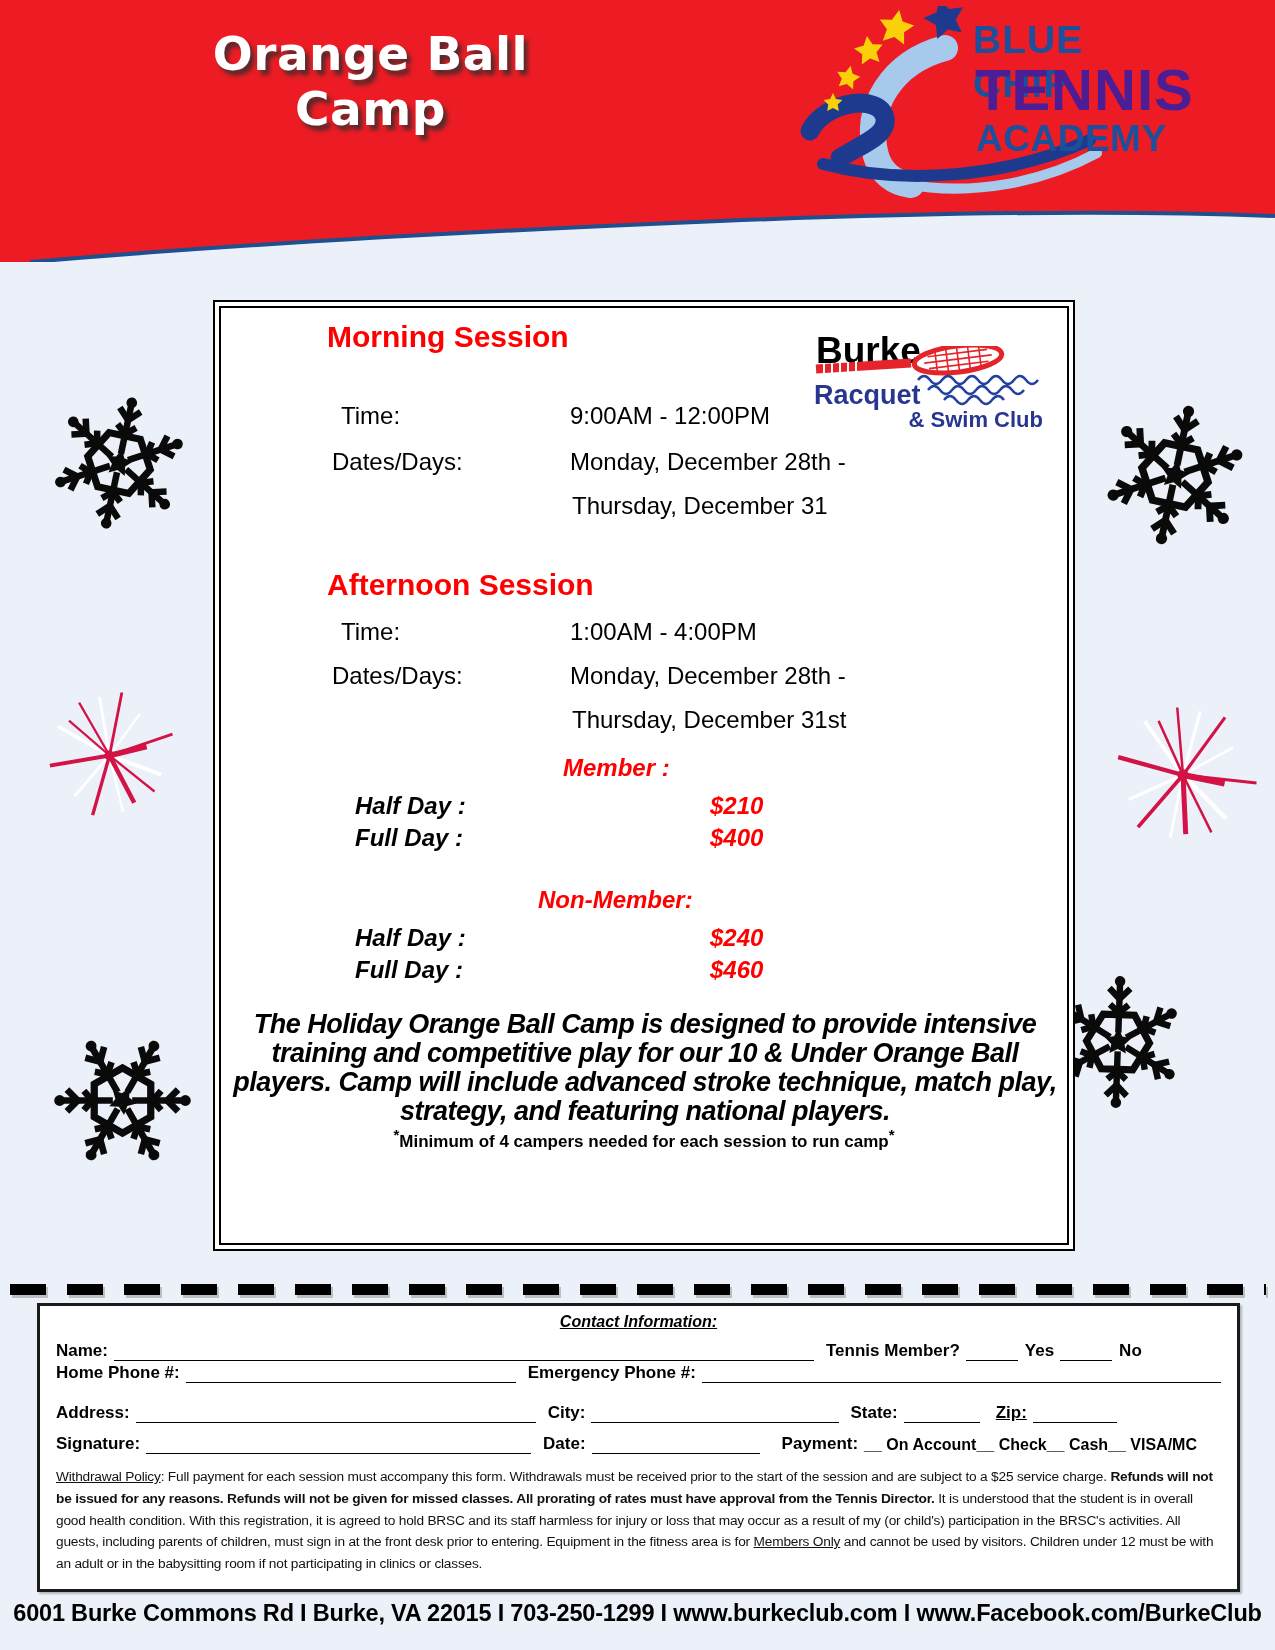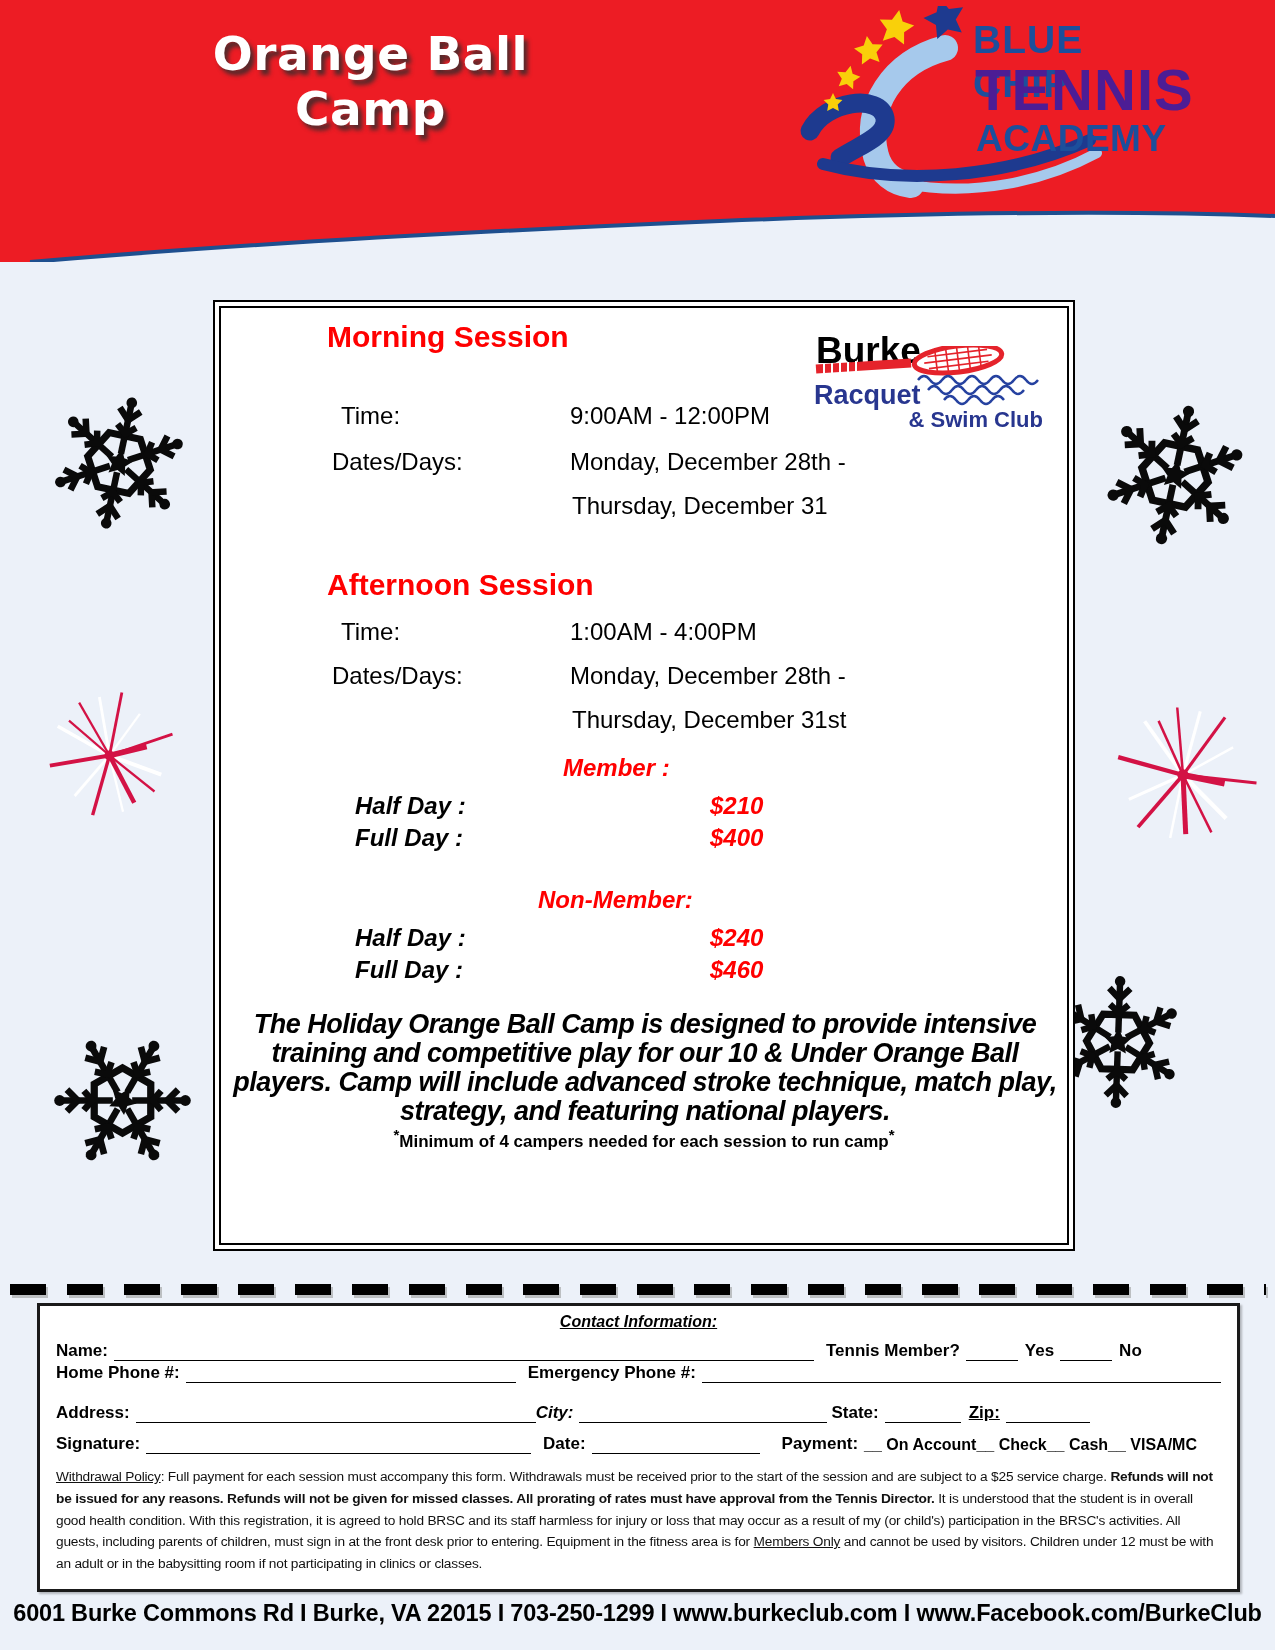--- a/index.html
+++ b/index.html
@@ -300,25 +300,25 @@
     <div class="frow r2">
       <span class="fl">Home Phone #:</span>
       <span class="blank" style="width:330px;"></span>
       <span class="fl" style="margin-left:12px;">Emergency Phone #:</span>
       <span class="blank" style="flex:1;"></span>
     </div>
 
     <div class="frow r3">
       <span class="fl">Address:</span>
       <span class="blank" style="width:400px;"></span>
-      <span class="fl" style="font-style:italic;">City:</span>
+      <span class="fl" style="margin-left:12px;">City:</span>
       <span class="blank" style="width:248px;"></span>
-      <span class="fl" style="margin-left:4px;">State:</span>
+      <span class="fl" style="margin-left:11px;">State:</span>
       <span class="blank" style="width:76px;"></span>
-      <span class="fl" style="margin-left:8px;text-decoration:underline;">Zip:</span>
+      <span class="fl" style="margin-left:16px;text-decoration:underline;">Zip:</span>
       <span class="blank" style="width:84px;"></span>
     </div>
 
     <div class="frow r4">
       <span class="fl">Signature:</span>
       <span class="blank" style="width:385px;"></span>
       <span class="fl" style="margin-left:12px;">Date:</span>
       <span class="blank" style="width:168px;"></span>
       <span class="fl" style="margin-left:22px;">Payment:</span>
       <span class="payopts">__ On Account__ Check__ Cash__ VISA/MC</span>

